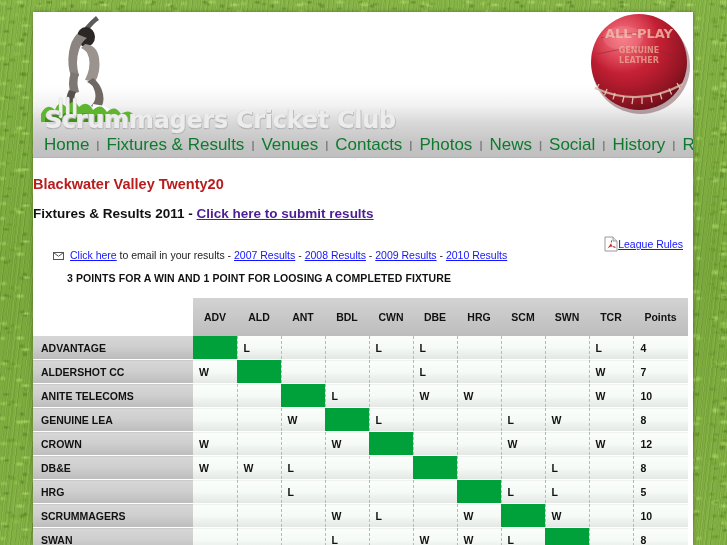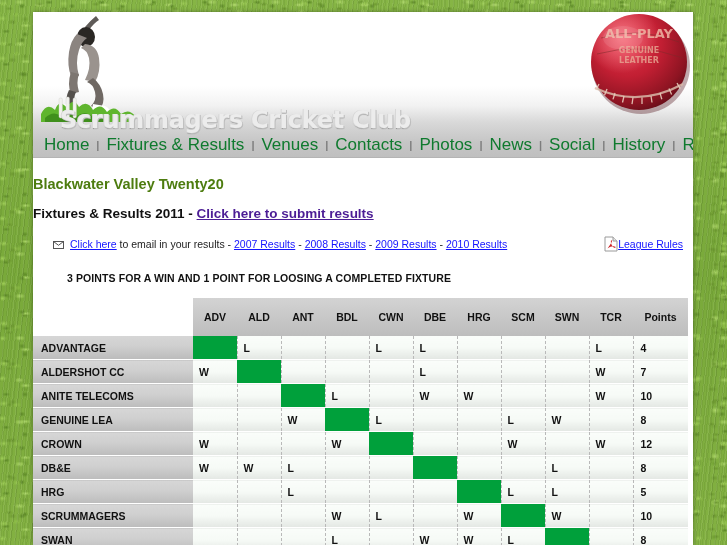--- a/index.html
+++ b/index.html
@@ -61,21 +61,21 @@
   #mast-fade{
     position:absolute;left:0;right:0;bottom:0;height:46px;
     background:linear-gradient(180deg,#ffffff 0%, #f2f2f2 42%, #d9d9d9 78%, #cfcfcf 100%);
   }
   
   #bowler{position:absolute;left:8px;top:2px;width:82px;height:106px;}
   
   #splash{position:absolute;left:6px;top:82px;width:100px;height:28px;}
   
   #club-title{
-    position:absolute;left:27px;bottom:-2px;
+    position:absolute;left:12px;bottom:-2px;
     font-size:24px;font-weight:bold;
     font-family:"DejaVu Sans", sans-serif;
     color:#ececec;
     text-shadow:1px 1px 0 #bdbdbd, -1px 0 0 #d8d8d8, 0 1px 1px rgba(120,120,120,.8);
     letter-spacing:-0.3px;white-space:nowrap;
   }
   
   #ball-wrap{position:absolute;right:-6px;top:-8px;width:120px;height:118px;}
 
   
@@ -88,34 +88,34 @@
   #nav a{
     color:#0f7a2e;font-size:17px;font-weight:normal;text-decoration:none;
     white-space:nowrap;
   }
   #nav .sep{color:#7d7d7d;font-size:11px;padding:0 7px;font-weight:bold;}
 
   
   #content{padding:0 0 0 0;background:#fff;position:relative;}
   h1.page-title{
     margin:0;padding:18px 0 0 0;
-    font-size:14.5px;font-weight:bold;color:#4d7c0f;
+    font-size:14.5px;font-weight:bold;color:#b91c1c;
     font-family:"Liberation Sans", sans-serif;
   }
   h2.sub-title{
     margin:0;padding:14px 0 0 0;
     font-size:13.5px;font-weight:bold;color:#111;
   }
   h2.sub-title a{color:#4c1d95;text-decoration:underline;}
 
   #links-row{
     position:relative;margin-top:17px;height:16px;
     font-size:10.5px;color:#222;
   }
-  #links-row .inner{position:absolute;left:20px;top:0;white-space:nowrap;}
+  #links-row .inner{position:absolute;left:20px;top:11px;white-space:nowrap;}
   #links-row a{color:#1414ff;text-decoration:underline;}
   #mail-icon{
     display:inline-block;vertical-align:-1px;margin-right:6px;
   }
   #rules-row{position:absolute;right:10px;top:-2px;display:flex;align-items:center;}
   #rules-row a{color:#1414ff;text-decoration:underline;font-size:10.5px;}
 
   #points-note{
     margin-top:18px;padding-left:34px;
     font-size:10.5px;font-weight:bold;color:#111;letter-spacing:.1px;

